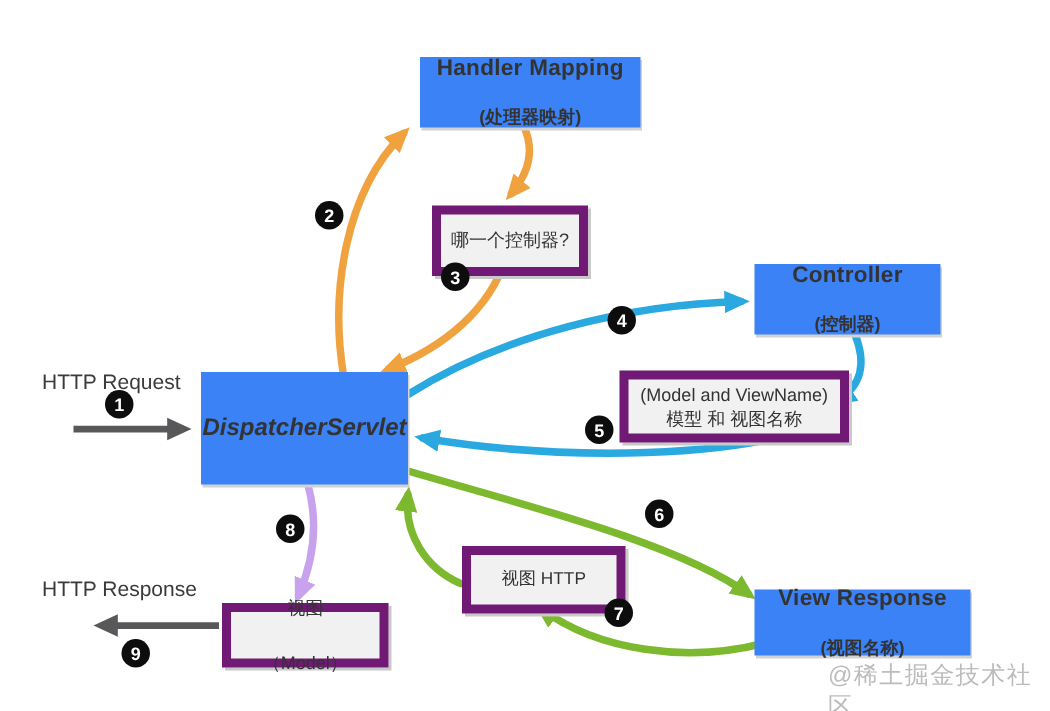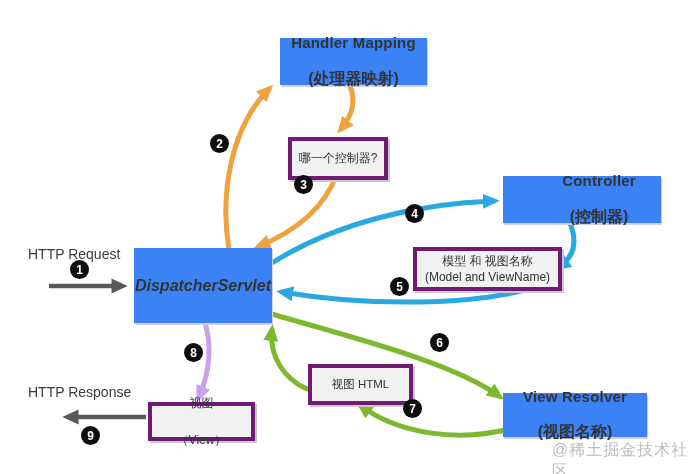--- a/index.html
+++ b/index.html
@@ -14,25 +14,25 @@
   .gray-box{
     position:absolute;
     background:#3b82f6;
     color:#333;
     display:flex;flex-direction:column;justify-content:center;align-items:center;
     box-shadow:1px 2px 0 #d2d2d2;
     line-height:1.25;
     text-align:center;
   }
   .gray-box .t{font-size:15px;font-weight:700;letter-spacing:.2px;}
-  .gray-box .s{font-size:16px;font-weight:700;margin-top:16px;}
+  .gray-box .s{font-size:12px;font-weight:700;margin-top:16px;}
   .light-box{
     position:absolute;
     background:#f1f1f1;
-    border:4px solid #701a75;
+    border:6px solid #701a75;
     color:#333;
     display:flex;flex-direction:column;justify-content:center;align-items:center;
     box-shadow:2px 2px 0 #c9c9c9;
     font-size:12px;line-height:1.35;
     text-align:center;white-space:nowrap;
   }
   .step{
     position:absolute;width:19px;height:19px;border-radius:50%;
     background:#0d0d0d;color:#fff;
     font-size:12px;font-weight:700;
@@ -98,45 +98,45 @@
 
   <div class="gray-box" style="left:280px;top:38px;width:147px;height:47px;">
     <div class="t">Handler Mapping</div>
     <div class="s">(处理器映射)</div>
   </div>
 
   <div class="light-box" style="left:288px;top:137px;width:92px;height:35px;">
     <div>哪一个控制器?</div>
   </div>
 
-  <div class="gray-box" style="left:503px;top:176px;width:124px;height:47px;padding-left:34px;">
+  <div class="gray-box" style="left:503px;top:176px;width:124px;height:47px;">
     <div class="t">Controller</div>
     <div class="s">(控制器)</div>
   </div>
 
   <div class="light-box" style="left:413px;top:247px;width:141px;height:36px;">
+    <div>(Model and ViewName)</div>
     <div>模型 和 视图名称</div>
-    <div>(Model and ViewName)</div>
   </div>
 
   <div class="gray-box" style="left:134px;top:248px;width:138px;height:75px;font-style:italic;">
     <div id="ds-title">DispatcherServlet</div>
   </div>
 
   <div class="light-box" style="left:308px;top:364px;width:97px;height:33px;font-size:11.5px;">
-    <div>视图 HTML</div>
+    <div>视图 HTTP</div>
   </div>
 
   <div class="light-box" style="left:148px;top:402px;width:99px;height:31px;gap:20px;">
     <div>视图</div>
-    <div>（View）</div>
+    <div>（Model）</div>
   </div>
 
   <div class="gray-box" style="left:503px;top:393px;width:144px;height:44px;">
-    <div class="t">View Resolver</div>
+    <div class="t">View Response</div>
     <div class="s">(视图名称)</div>
   </div>
 
   <div class="side-label" style="left:28px;top:246px;">HTTP Request</div>
   <div class="side-label" style="left:28px;top:384px;">HTTP Response</div>
 
   <div class="step" style="left:70px;top:260px;">1</div>
   <div class="step" style="left:210px;top:134px;">2</div>
   <div class="step" style="left:294px;top:175px;">3</div>
   <div class="step" style="left:405px;top:204px;">4</div>

